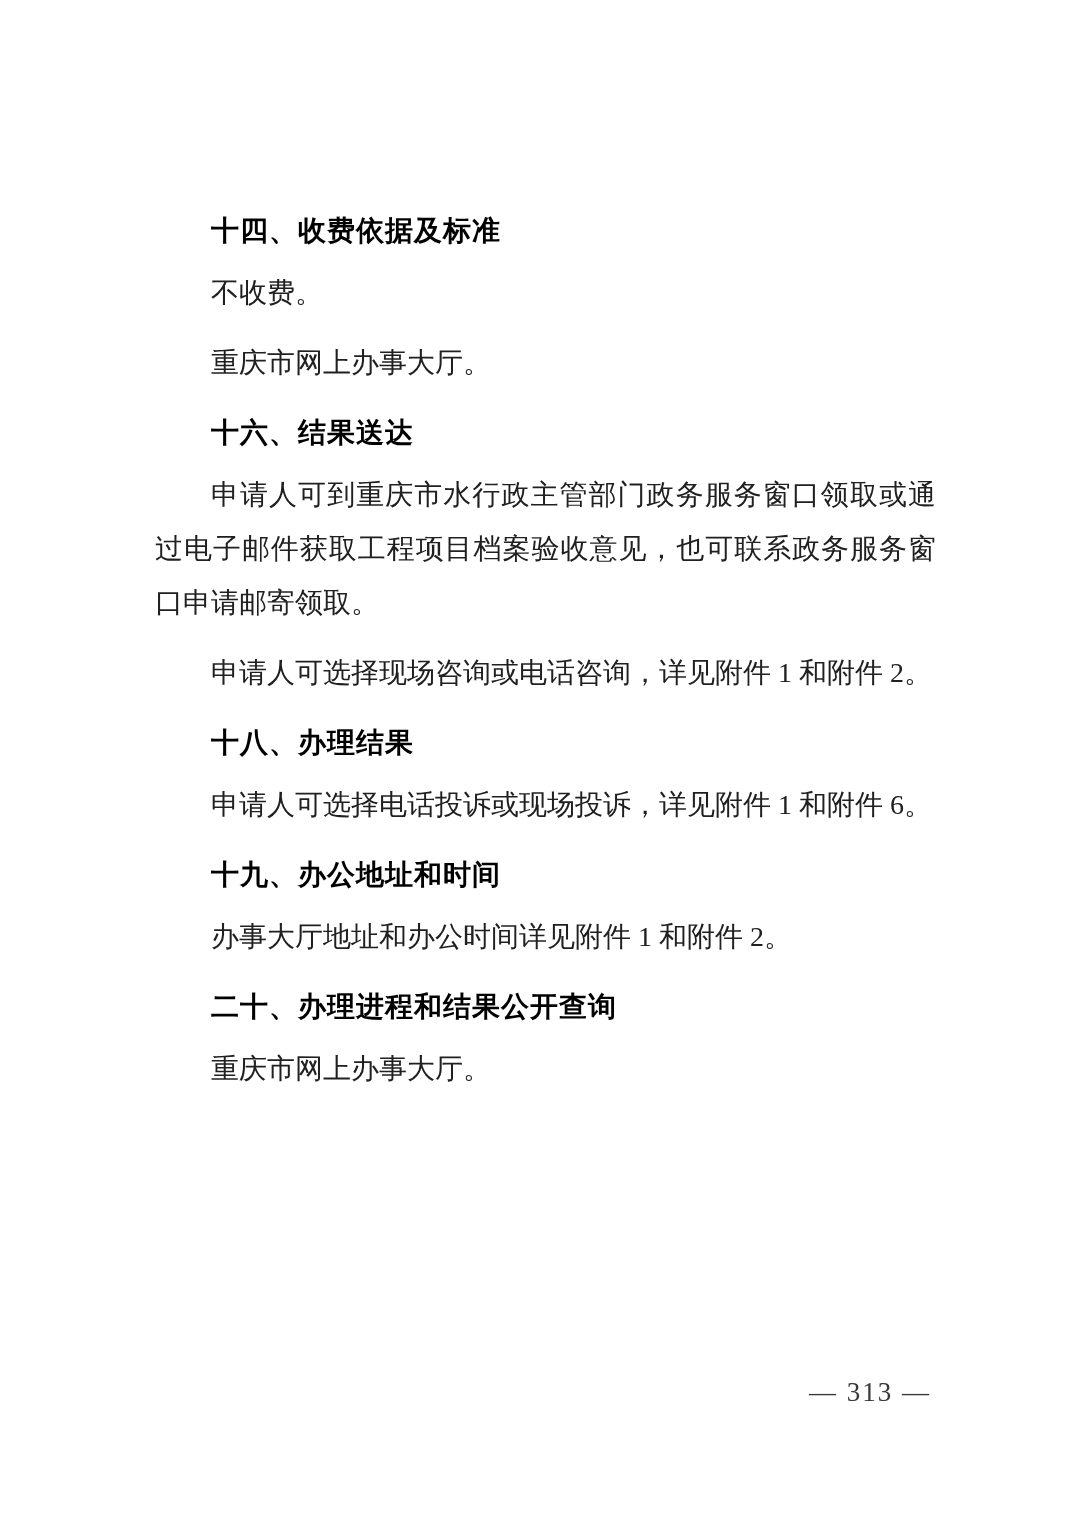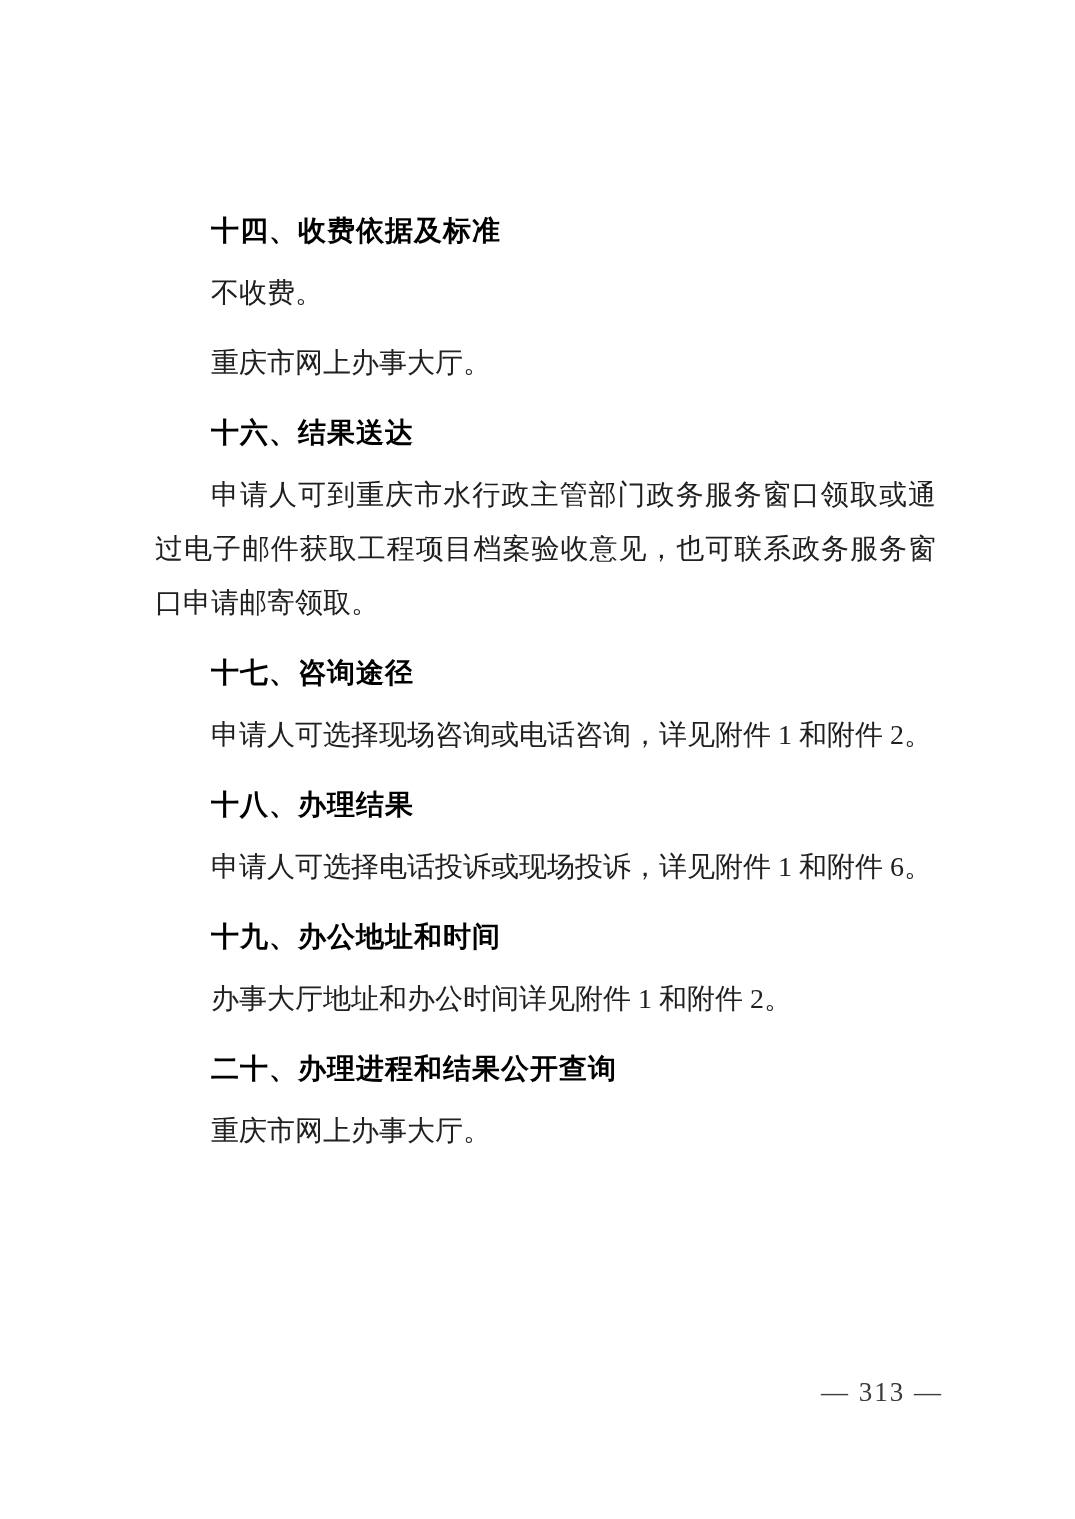--- a/index.html
+++ b/index.html
@@ -31,21 +31,21 @@
   }
   .para {
     text-indent: 56px;
     text-align: justify;
     color: #202020;
     font-family: Liberation Serif, serif;
   }
   .page-number {
     position: absolute;
     top: 1364px;
-    right: 136px;
+    right: 148px;
     font-family: "Liberation Serif", serif;
     font-size: 27px;
     line-height: 32px;
     color: #3a3a3a;
     letter-spacing: 2px;
   }
 </style>
 </head>
 <body>
 
@@ -60,21 +60,20 @@
     <section>
       <p class="para">重庆市网上办事大厅。</p>
     </section>
 
     <section>
       <h2 class="heading">十六、结果送达</h2>
       <p class="para">申请人可到重庆市水行政主管部门政务服务窗口领取或通过电子邮件获取工程项目档案验收意见，也可联系政务服务窗口申请邮寄领取。</p>
     </section>
 
     <section>
-      <h2 class="heading">十七、咨询途径</h2>
       <p class="para">申请人可选择现场咨询或电话咨询，详见附件 1 和附件 2。</p>
     </section>
 
     <section>
       <h2 class="heading">十八、办理结果</h2>
       <p class="para">申请人可选择电话投诉或现场投诉，详见附件 1 和附件 6。</p>
     </section>
 
     <section>
       <h2 class="heading">十九、办公地址和时间</h2>

